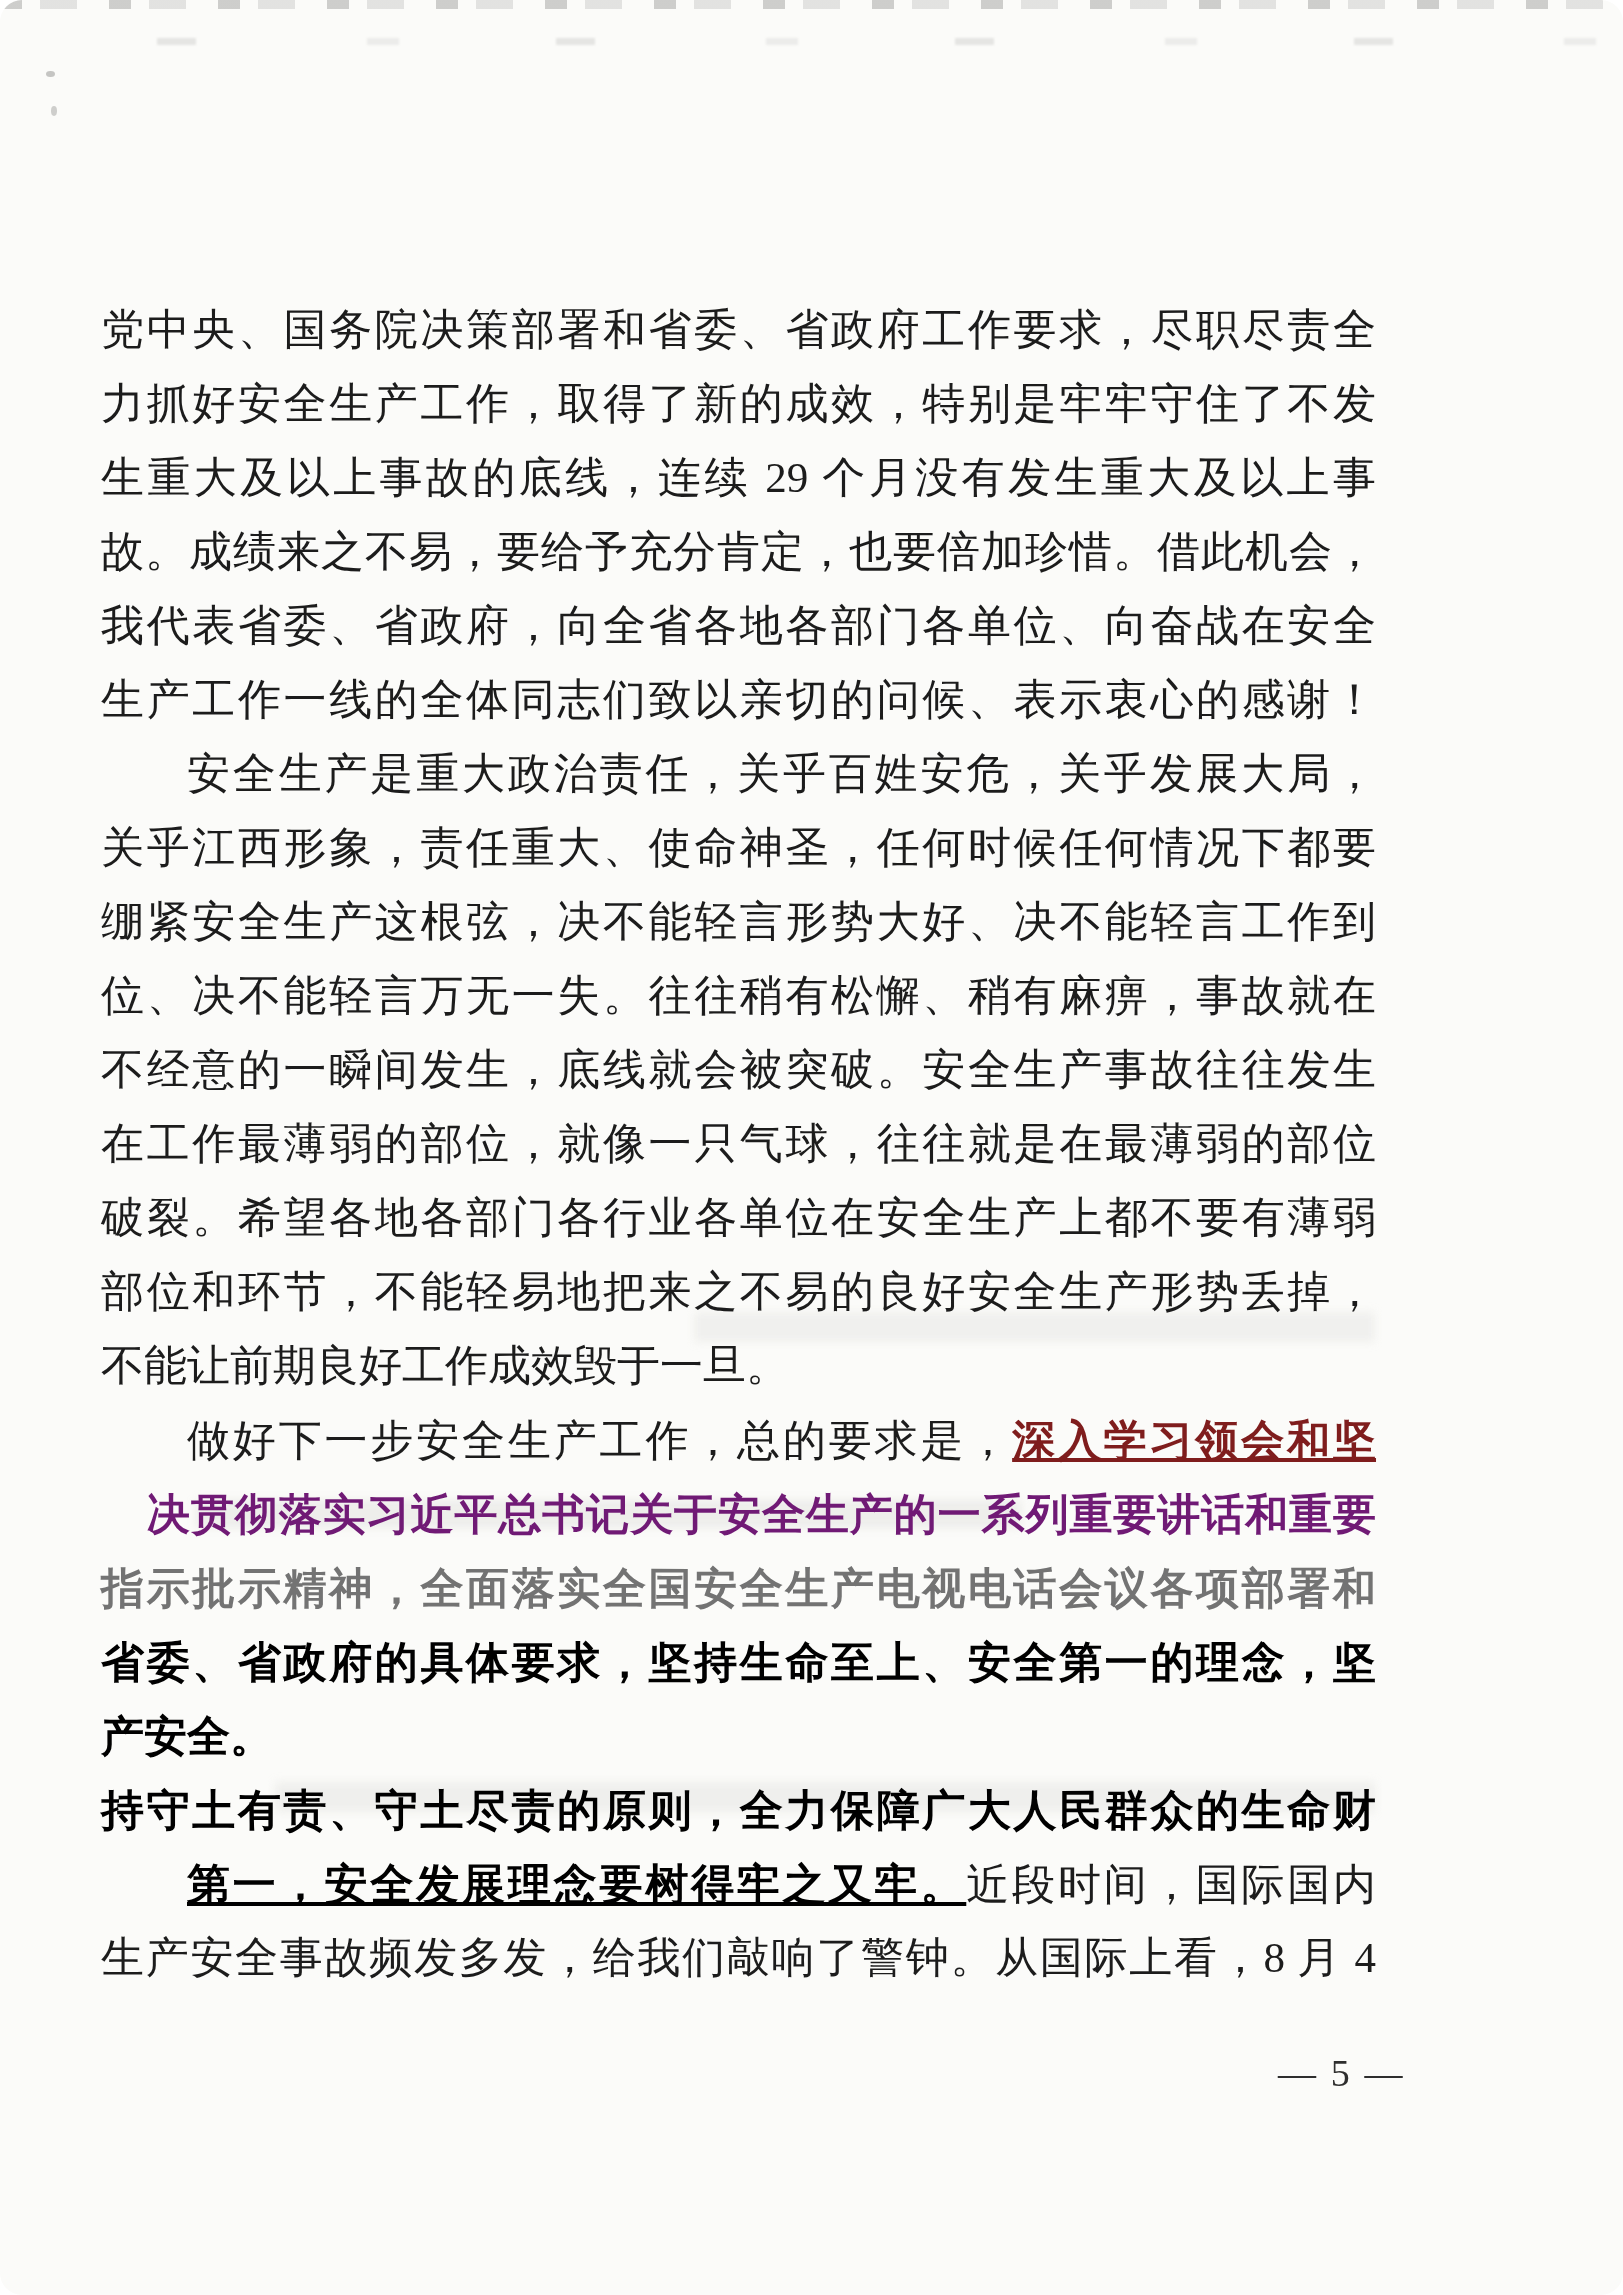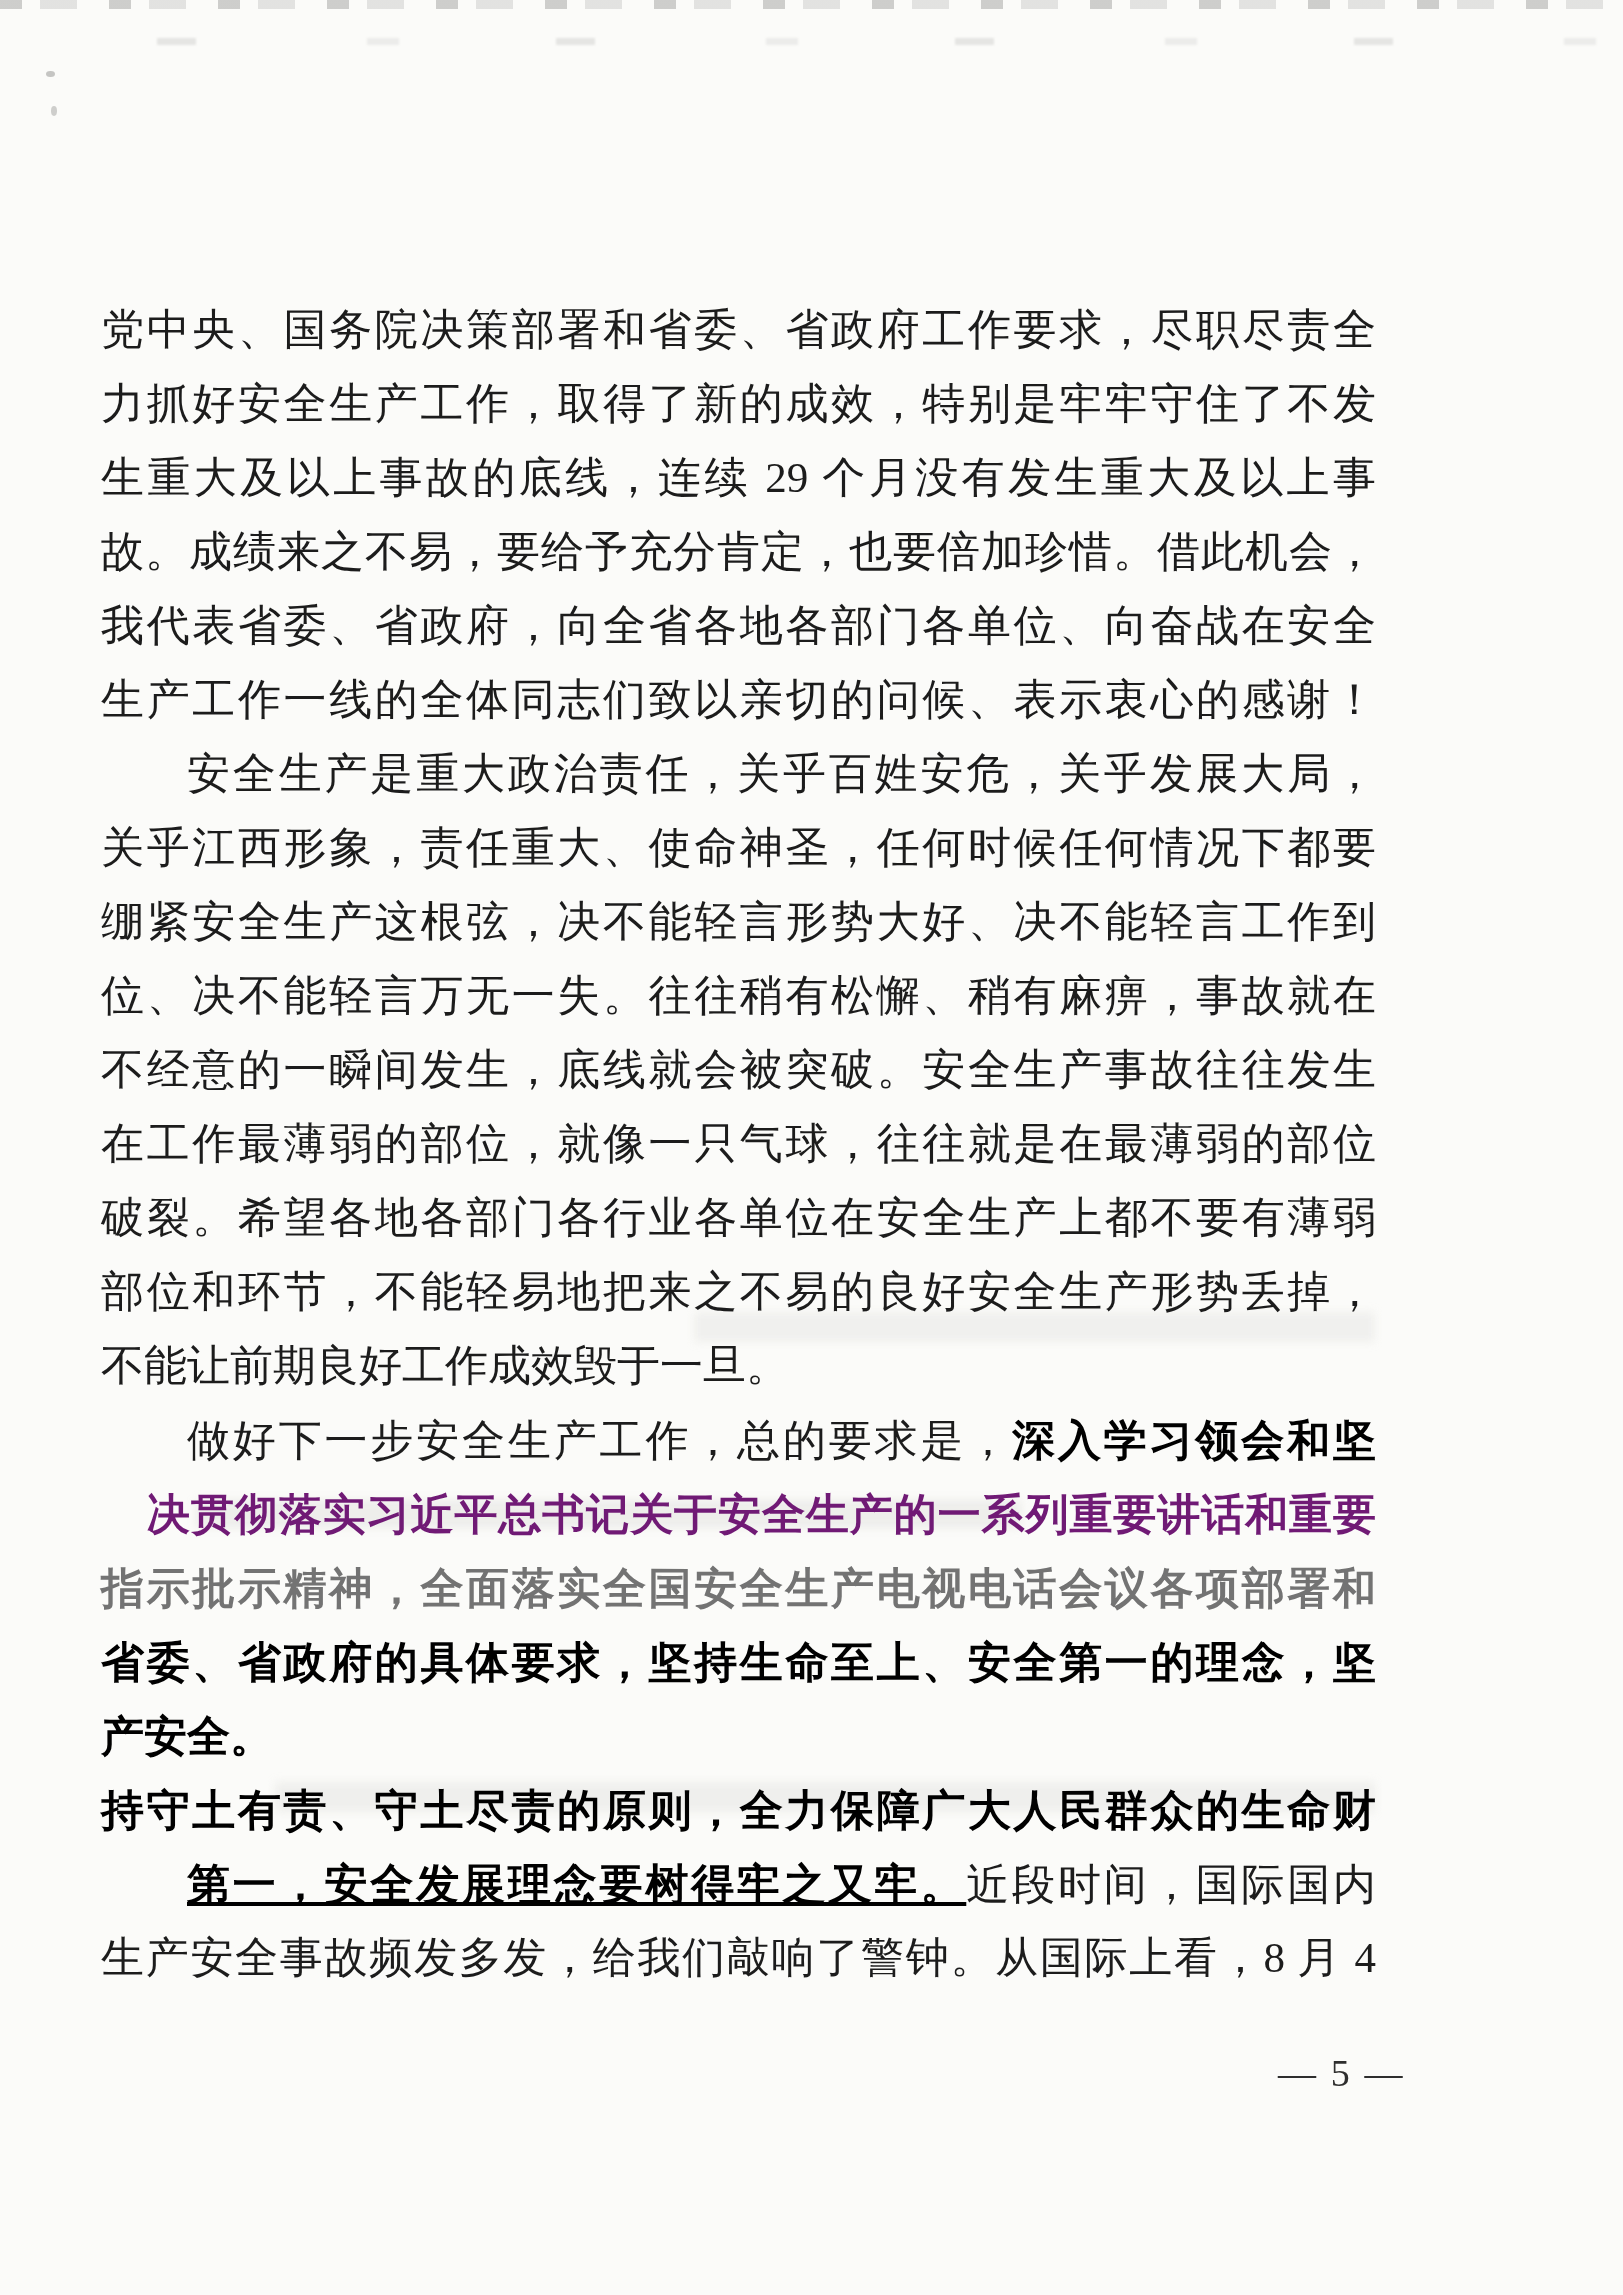--- a/index.html
+++ b/index.html
@@ -115,21 +115,21 @@
     line-height: 46px;
     letter-spacing: 2.6px;
     color: #2e2e2e;
     font-family: "Liberation Serif", serif;
     white-space: nowrap;
   }
 </style>
 </head>
 <body>
 
-<div class="page" style="background: rgb(251, 251, 249);">
+<div class="page" style="background: rgb(251, 251, 249); border-radius: 22px;">
   <div class="noise-strip-1"></div>
   <div class="noise-strip-2"></div>
   <div class="speck-1"></div>
   <div class="speck-2"></div>
   <div class="ghost-1"></div>
   <div class="ghost-2"></div>
   <div class="ghost-3"></div>
 
   <div class="doc-body" style="color: rgb(28, 28, 28);">
       <div class="line"><span class="seg">党中央、国务院决策部署和省委、省政府工作要求，尽职尽责全</span></div>
@@ -140,21 +140,21 @@
       <div class="line"><span class="seg">生产工作一线的全体同志们致以亲切的问候、表示衷心的感谢！</span></div>
       <div class="line indent"><span class="seg">安全生产是重大政治责任，关乎百姓安危，关乎发展大局，</span></div>
       <div class="line"><span class="seg">关乎江西形象，责任重大、使命神圣，任何时候任何情况下都要</span></div>
       <div class="line"><span class="seg">绷紧安全生产这根弦，决不能轻言形势大好、决不能轻言工作到</span></div>
       <div class="line"><span class="seg">位、决不能轻言万无一失。往往稍有松懈、稍有麻痹，事故就在</span></div>
       <div class="line"><span class="seg">不经意的一瞬间发生，底线就会被突破。安全生产事故往往发生</span></div>
       <div class="line"><span class="seg">在工作最薄弱的部位，就像一只气球，往往就是在最薄弱的部位</span></div>
       <div class="line"><span class="seg">破裂。希望各地各部门各行业各单位在安全生产上都不要有薄弱</span></div>
       <div class="line"><span class="seg">部位和环节，不能轻易地把来之不易的良好安全生产形势丢掉，</span></div>
       <div class="line no-justify"><span class="seg">不能让前期良好工作成效毁于一旦。</span></div>
-      <div class="line indent"><span class="seg">做好下一步安全生产工作，总的要求是，</span><span class="seg seg-bold" style="color: #000000;">深入学习领会和坚</span></div>
+      <div class="line indent"><span class="seg">做好下一步安全生产工作，总的要求是，</span><span class="seg seg-bold" style="color: #7f1d1d; text-decoration: underline;">深入学习领会和坚</span></div>
       <div class="line"><span class="seg seg-bold" style="color: #701a75; margin-left: 46px;">决贯彻落实习近平总书记关于安全生产的一系列重要讲话和重要</span></div>
       <div class="line"><span class="seg seg-bold" style="color: #737373;">指示批示精神，全面落实全国安全生产电视电话会议各项部署和</span></div>
       <div class="line"><span class="seg seg-bold" style="color: rgb(0, 0, 0);">省委、省政府的具体要求，坚持生命至上、安全第一的理念，坚</span></div>
       <div class="line no-justify"><span class="seg seg-bold" style="color: rgb(0, 0, 0);">产安全。</span></div>
       <div class="line"><span class="seg seg-bold" style="color: rgb(0, 0, 0);">持守土有责、守土尽责的原则，全力保障广大人民群众的生命财</span></div>
       <div class="line indent"><span class="seg seg-bold" style="color: rgb(0, 0, 0); text-decoration: underline;">第一，安全发展理念要树得牢之又牢。</span><span class="seg">近段时间，国际国内</span></div>
       <div class="line"><span class="seg">生产安全事故频发多发，给我们敲响了警钟。从国际上看，8 月 4</span></div>
     </div>
 
   <div class="page-number">— 5 —</div>

